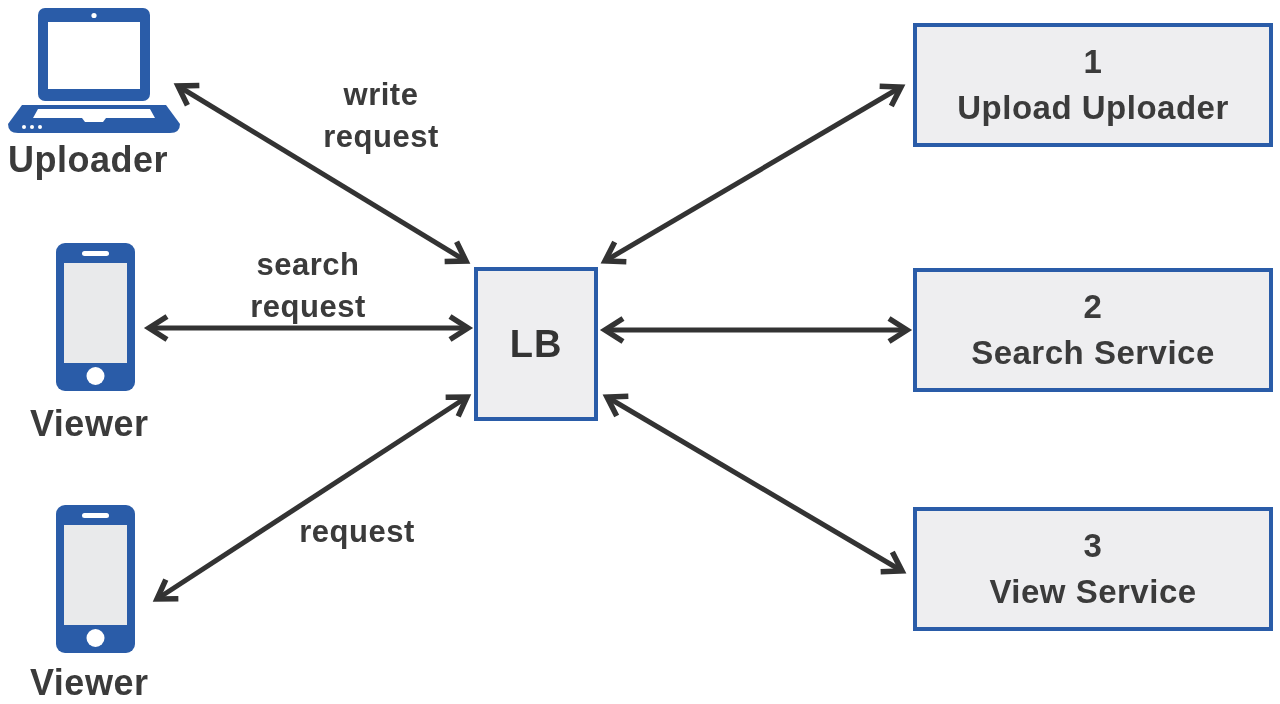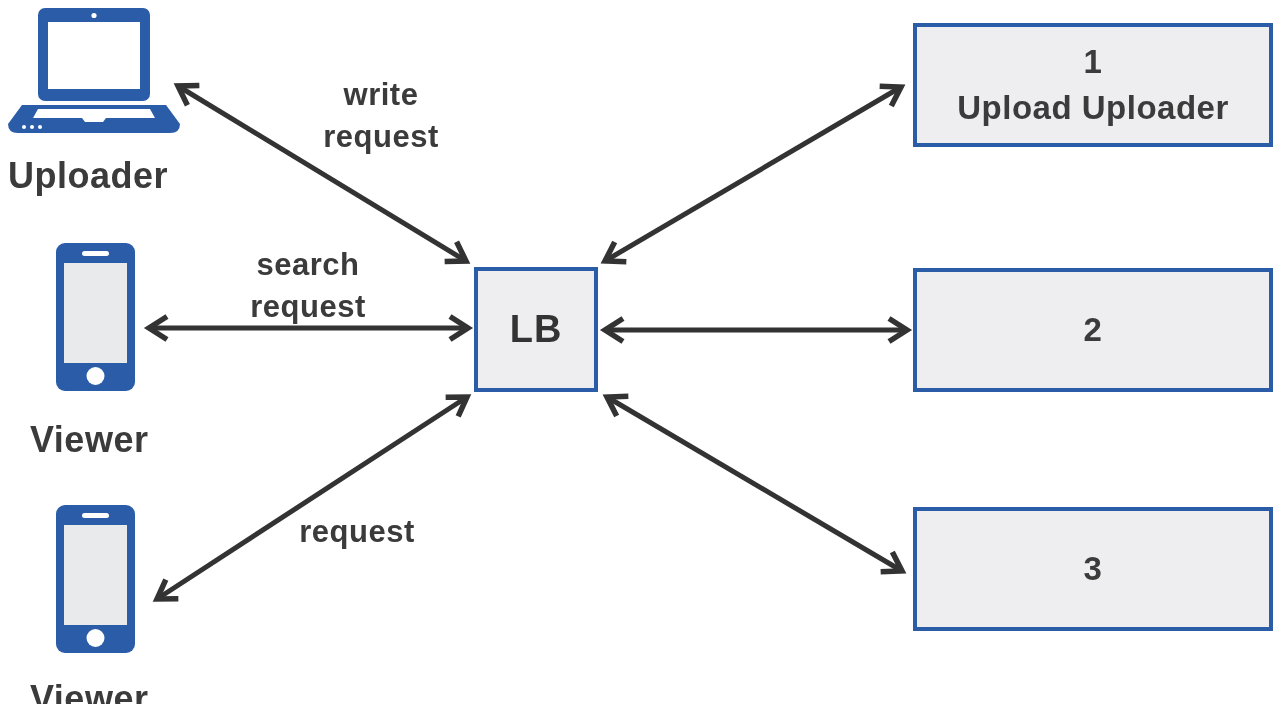--- a/index.html
+++ b/index.html
@@ -10,24 +10,23 @@
     font-family:"Liberation Sans", sans-serif;
     color:#3b3b3b;
     overflow:hidden;
   }
   .arrow-layer{position:absolute;left:0;top:0;width:1280px;height:704px;z-index:1;}
   .node{position:absolute;z-index:2;}
   .client-label{
     position:absolute;z-index:2;
     font-size:36px;font-weight:600;letter-spacing:0.5px;color:#3b3b3b;
     white-space:nowrap;
-    margin-top:16px;
   }
   .lb-box{
-    position:absolute;left:474px;top:267px;width:124px;height:125px;
+    position:absolute;left:474px;top:267px;width:124px;height:154px;
     background:#eeeef0;border:4px solid #2a5ca8;box-sizing:border-box;
     display:flex;align-items:center;justify-content:center;
     font-size:38px;font-weight:600;letter-spacing:1px;color:#333333;z-index:2;
   }
   .service-box{
     position:absolute;left:913px;width:360px;height:124px;
     background:#eeeef0;border:4px solid #2a5ca8;box-sizing:border-box;
     display:flex;flex-direction:column;align-items:center;justify-content:center;
     font-size:33px;font-weight:600;letter-spacing:0.5px;color:#3b3b3b;
     line-height:1.38;text-align:center;z-index:2;
@@ -96,23 +95,25 @@
   <div class="lb-box">
     <span>LB</span>
   </div>
 
   <div class="service-box" style="top:23px;">
     <span>1</span>
     <span>Upload Uploader</span>
   </div>
   <div class="service-box" style="top:268px;">
     <span>2</span>
+    <span>Search Service</span>
   </div>
   <div class="service-box" style="top:507px;">
     <span>3</span>
+    <span>View Service</span>
   </div>
 
   <div class="req-label" style="left:366px;top:116px;margin-left:15px;">
     <div>write</div>
     <div>request</div>
   </div>
   <div class="req-label" style="left:308px;top:286px;">
     <div>search</div>
     <div>request</div>
   </div>

